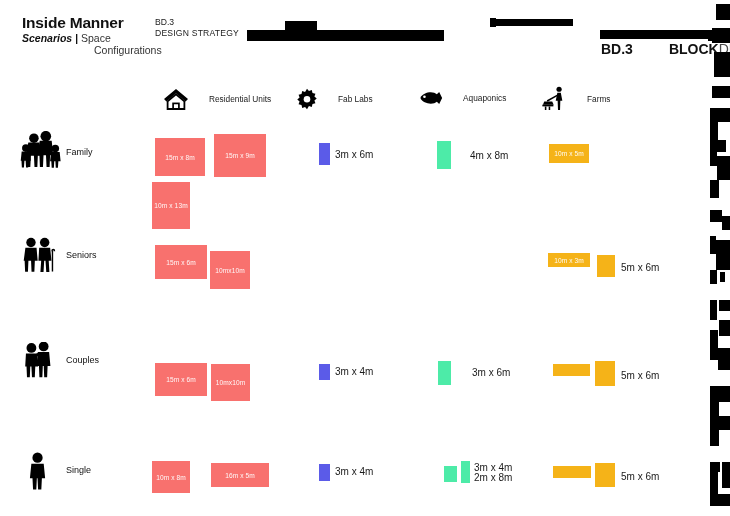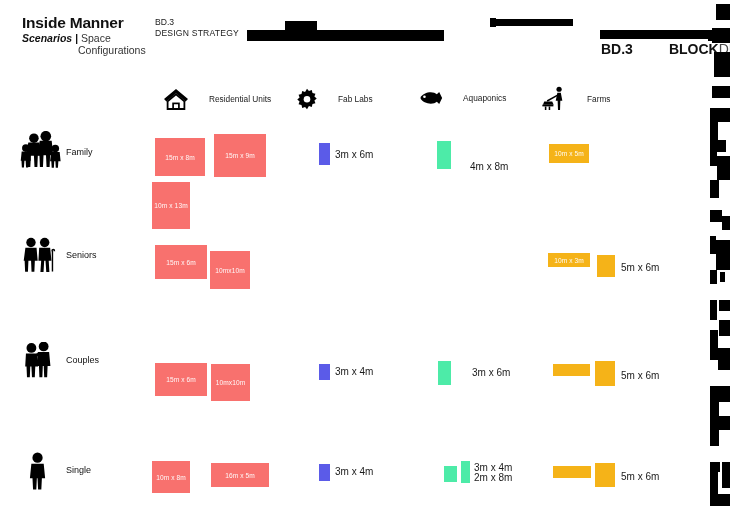--- a/index.html
+++ b/index.html
@@ -18,21 +18,21 @@
     line-height: 17px;
   }
   .title-sub {
     font-size: 10.5px; color:#111; line-height: 12px; margin-top:1px;
     white-space: nowrap;
   }
   .title-sub b { font-weight: bold; font-style: italic; }
   .title-sub .thin { font-weight: normal; color:#333; }
   .title-sub2 {
     font-size: 10.5px; color:#333; line-height: 12px;
-    margin-left: 56px;
+    margin-left: 72px;
   }
 
   .doc-code { position:absolute; left:155px; top:17px; }
   .doc-code .l1 { font-size:8.6px; color:#1a1a1a; line-height:11px; }
   .doc-code .l2 { font-size:8.6px; color:#1a1a1a; line-height:11px; letter-spacing:.2px; }
 
   .bar { position:absolute; background:#000; }
   .bar-main     { left:247px; top:30px;  width:197px; height:11px; }
   .bar-main-tab { left:285px; top:21px;  width:32px;  height:10px; }
   .bar-second   { left:490px; top:19px;  width:83px;  height:7px;  }
@@ -200,21 +200,21 @@
       <span class="cap">15m x 9m</span>
     </div>
     <div class="block" style="left:152px; top:52px; width:38px; height:47px; background:#F8716E;">
       <span class="cap">10m x 13m</span>
     </div>
 
     <div class="block" style="left:319px; top:13px; width:11px; height:22px; background:#5B5BE8;"></div>
     <span class="ext-cap" style="left:335px; top:20px;">3m x 6m</span>
 
     <div class="block" style="left:437px; top:11px; width:14px; height:28px; background:#4DEBA8;"></div>
-    <span class="ext-cap" style="left:470px; top:32px;">4m x 8m</span>
+    <span class="ext-cap" style="left:470px; top:21px;">4m x 8m</span>
 
     <div class="block" style="left:549px; top:14px; width:40px; height:19px; background:#F5B318;">
       <span class="cap">10m x 5m</span>
     </div>
   </div>
 
   <div class="row" style="top:237px;">
     <span class="row-icon" style="left:22px; top:0px;">
       <svg width="34" height="36" viewBox="0 0 36 38" aria-hidden="true">
         <circle cx="9.5" cy="5.8" r="5" fill="#000"></circle>

